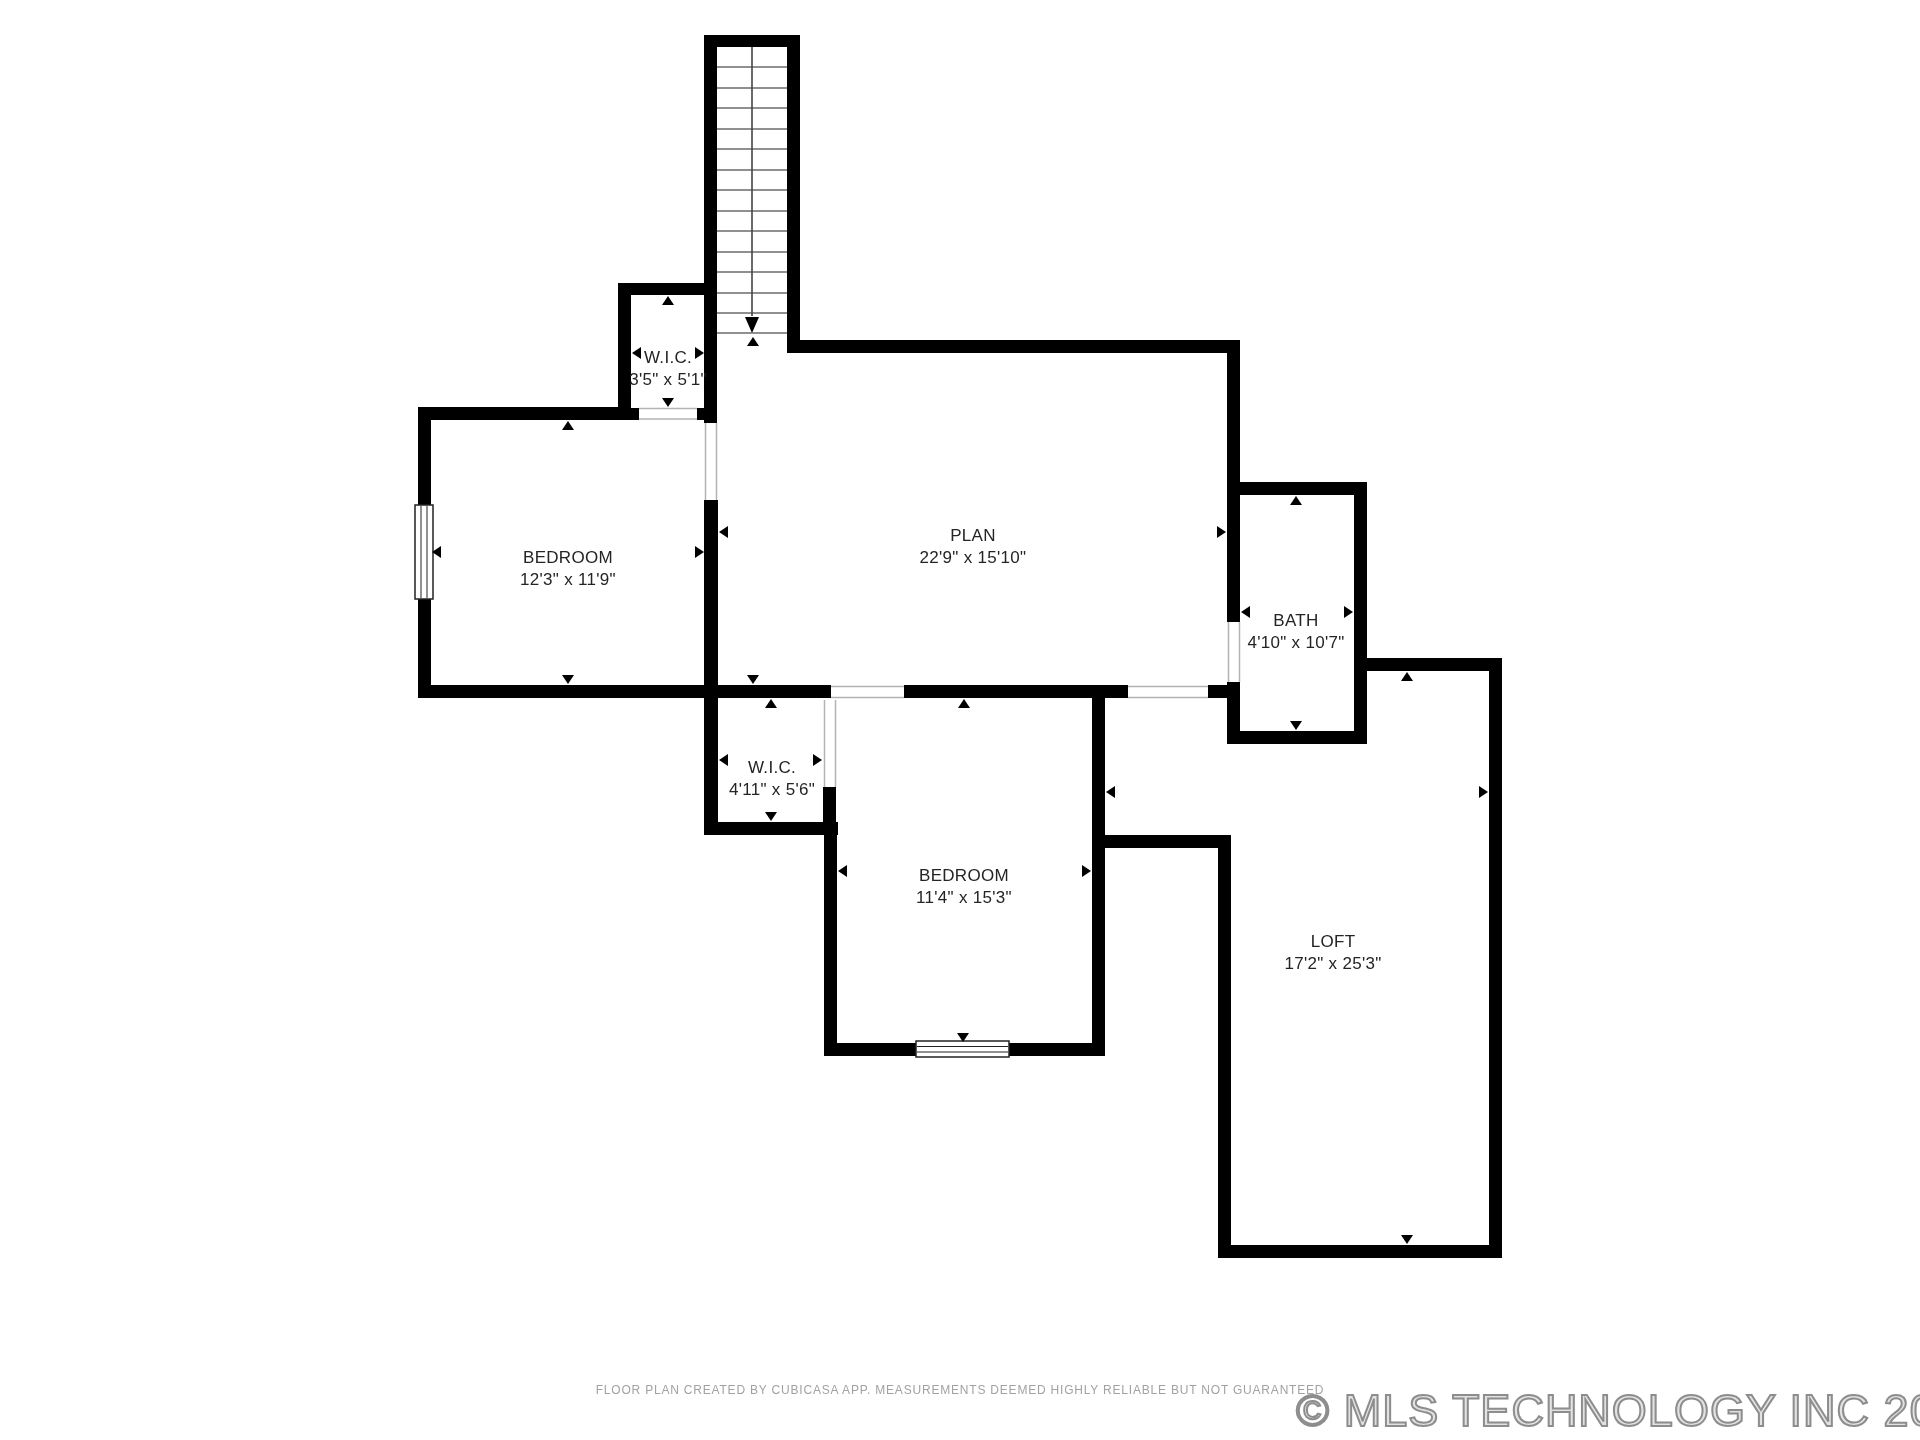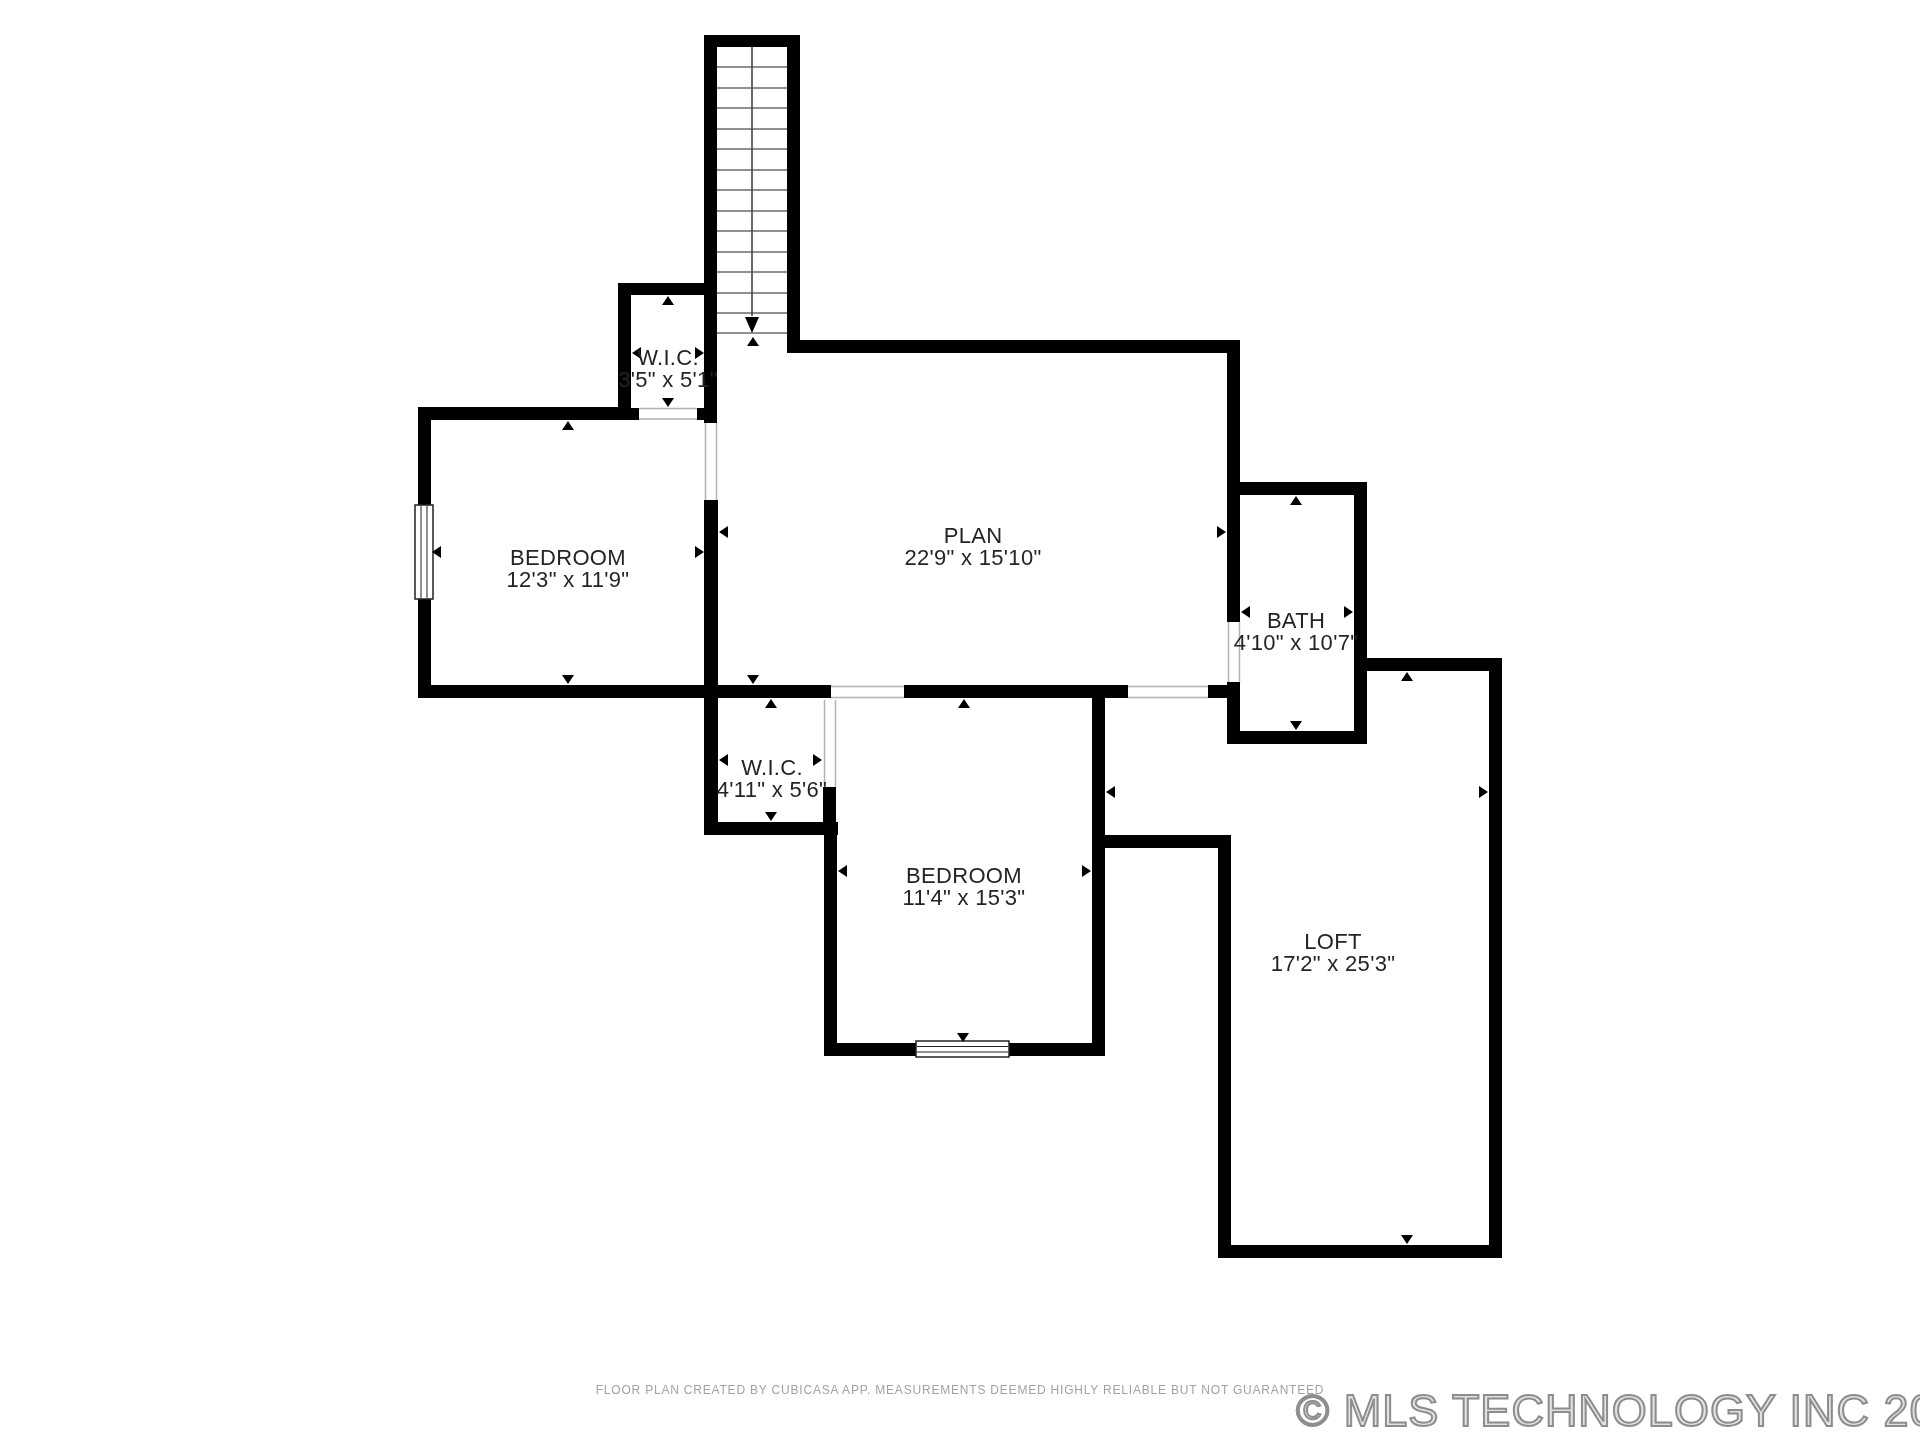--- a/index.html
+++ b/index.html
@@ -3,21 +3,21 @@
 <meta charset="utf-8">
 <style>
   html,body{margin:0;padding:0;background:#ffffff;}
   .canvas{
     position:relative;width:1920px;height:1440px;background:#ffffff;overflow:hidden;
     font-family:"Liberation Sans","DejaVu Sans",sans-serif;
   }
   svg{position:absolute;left:0;top:0;}
   .room-label{
     position:absolute;transform:translateX(-50%);
-    text-align:center;color:#242424;font-size:22px;line-height:22px;
+    text-align:center;color:#242424;font-size:17px;line-height:22px;
     letter-spacing:0.3px;white-space:nowrap;
   }
   .footer-disclaimer{
     position:absolute;left:50%;transform:translateX(-50%);top:1383px;
     color:#a2a2a2;font-size:12px;letter-spacing:0.8px;white-space:nowrap;
   }
   .watermark{
     position:absolute;left:1296px;top:1385px;white-space:nowrap;
     font-size:45px;letter-spacing:1px;
     color:rgba(150,150,150,0.28);

